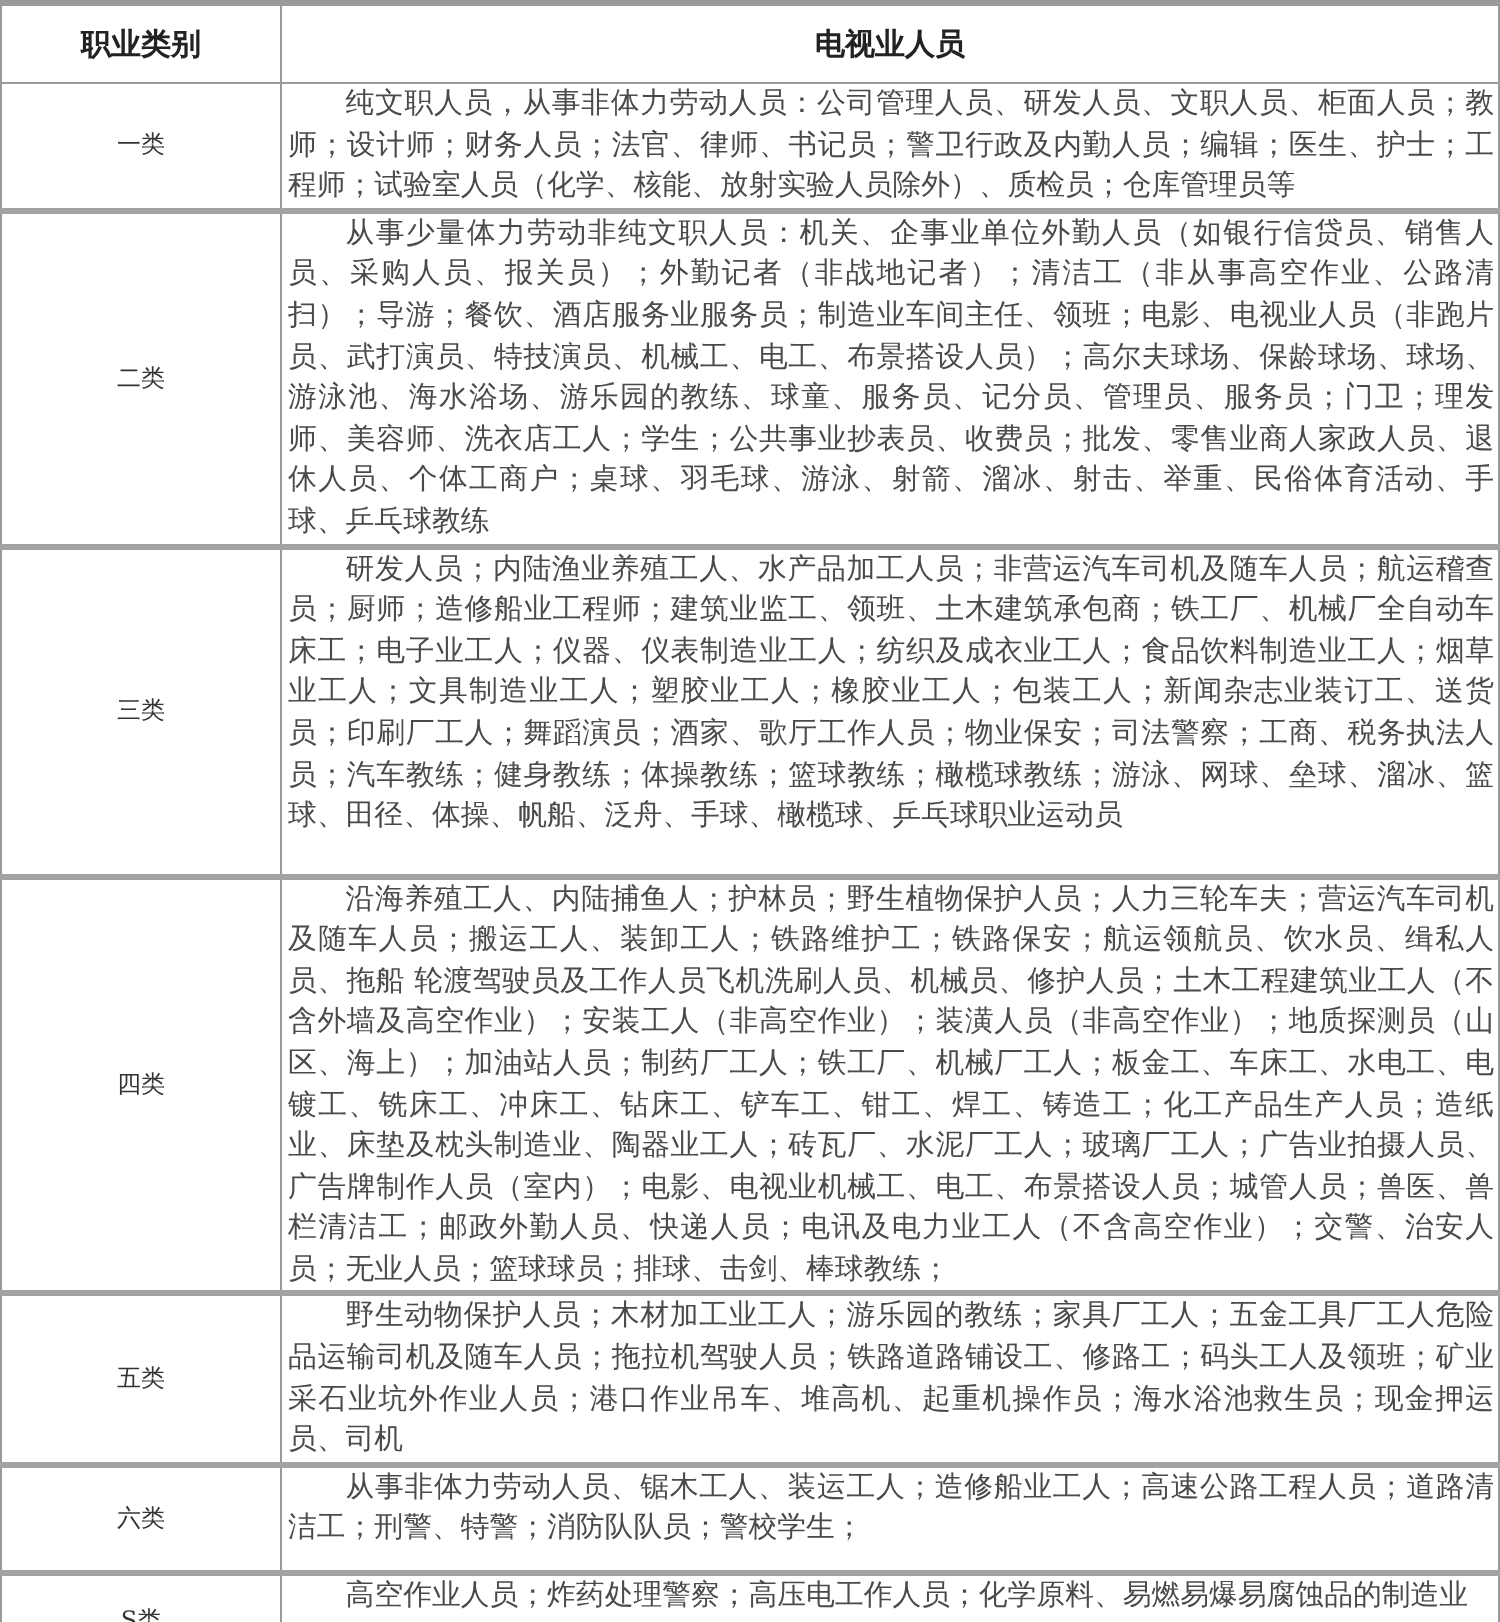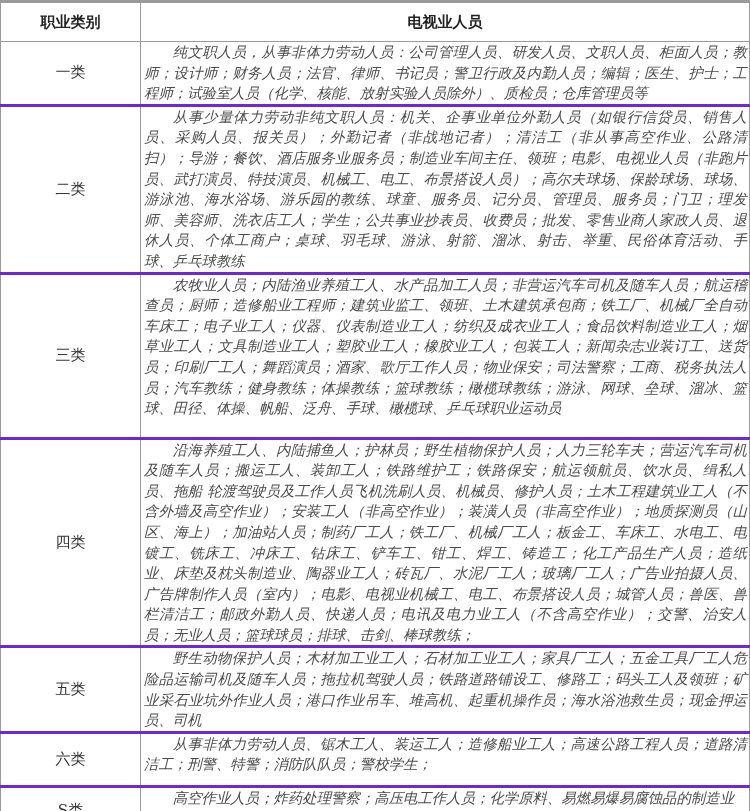--- a/index.html
+++ b/index.html
@@ -10,44 +10,43 @@
     table-layout: fixed;
     font-family: "DejaVu Serif", "Liberation Serif", serif;
     color: #444;
   }
   .doc-table td, .doc-table th {
     border: 1.5px solid #9a9a9a;
     padding: 0;
     vertical-align: middle;
   }
   .doc-table tr.row-top td, .doc-table tr.row-top th { border-top: 3px solid #9a9a9a; }
-  .doc-table tr.sep td { border-top: 3px solid #6d28d9; }
+  .doc-table tr.sep td { border-top: 3px solid #a3a3a3; }
   .col-cat { width: 140px; }
   th.hdr {
     height: 38px;
     font-family: Liberation Mono, monospace;
     font-weight: bold;
     font-size: 15px;
     color: #222;
     text-align: center;
   }
   td.cat {
     text-align: center;
-    font-size: 15px;
+    font-size: 12px;
     color: #333;
   }
   td.desc {
     font-size: 14.4px;
     line-height: 20.6px;
     padding: 0 2px 0 3px;
     text-align: justify;
     text-indent: 2em;
     color: #4a4a4a;
     vertical-align: top;
-    font-style: italic;
   }
 </style>
 </head>
 <body>
 
 <table class="doc-table">
   <colgroup>
     <col class="col-cat">
     <col>
   </colgroup>
@@ -61,29 +60,29 @@
     <tr style="height:61px">
       <td class="cat">一类</td>
       <td class="desc">纯文职人员，从事非体力劳动人员：公司管理人员、研发人员、文职人员、柜面人员；教师；设计师；财务人员；法官、律师、书记员；警卫行政及内勤人员；编辑；医生、护士；工程师；试验室人员（化学、核能、放射实验人员除外）、质检员；仓库管理员等</td>
     </tr>
     <tr class="sep" style="height:167px">
       <td class="cat">二类</td>
       <td class="desc">从事少量体力劳动非纯文职人员：机关、企事业单位外勤人员（如银行信贷员、销售人员、采购人员、报关员）；外勤记者（非战地记者）；清洁工（非从事高空作业、公路清扫）；导游；餐饮、酒店服务业服务员；制造业车间主任、领班；电影、电视业人员（非跑片员、武打演员、特技演员、机械工、电工、布景搭设人员）；高尔夫球场、保龄球场、球场、游泳池、海水浴场、游乐园的教练、球童、服务员、记分员、管理员、服务员；门卫；理发师、美容师、洗衣店工人；学生；公共事业抄表员、收费员；批发、零售业商人家政人员、退休人员、个体工商户；桌球、羽毛球、游泳、射箭、溜冰、射击、举重、民俗体育活动、手球、乒乓球教练</td>
     </tr>
     <tr class="sep" style="height:165px">
       <td class="cat">三类</td>
-      <td class="desc">农牧业人员；内陆渔业养殖工人、水产品加工人员；非营运汽车司机及随车人员；航运稽查员；厨师；造修船业工程师；建筑业监工、领班、土木建筑承包商；铁工厂、机械厂全自动车床工；电子业工人；仪器、仪表制造业工人；纺织及成衣业工人；食品饮料制造业工人；烟草业工人；文具制造业工人；塑胶业工人；橡胶业工人；包装工人；新闻杂志业装订工、送货员；印刷厂工人；舞蹈演员；酒家、歌厅工作人员；物业保安；司法警察；工商、税务执法人员；汽车教练；健身教练；体操教练；篮球教练；橄榄球教练；游泳、网球、垒球、溜冰、篮球、田径、体操、帆船、泛舟、手球、橄榄球、乒乓球职业运动员</td>
+      <td class="desc">研发人员；内陆渔业养殖工人、水产品加工人员；非营运汽车司机及随车人员；航运稽查员；厨师；造修船业工程师；建筑业监工、领班、土木建筑承包商；铁工厂、机械厂全自动车床工；电子业工人；仪器、仪表制造业工人；纺织及成衣业工人；食品饮料制造业工人；烟草业工人；文具制造业工人；塑胶业工人；橡胶业工人；包装工人；新闻杂志业装订工、送货员；印刷厂工人；舞蹈演员；酒家、歌厅工作人员；物业保安；司法警察；工商、税务执法人员；汽车教练；健身教练；体操教练；篮球教练；橄榄球教练；游泳、网球、垒球、溜冰、篮球、田径、体操、帆船、泛舟、手球、橄榄球、乒乓球职业运动员</td>
     </tr>
     <tr class="sep" style="height:206px">
       <td class="cat">四类</td>
       <td class="desc">沿海养殖工人、内陆捕鱼人；护林员；野生植物保护人员；人力三轮车夫；营运汽车司机及随车人员；搬运工人、装卸工人；铁路维护工；铁路保安；航运领航员、饮水员、缉私人员、拖船 轮渡驾驶员及工作人员飞机洗刷人员、机械员、修护人员；土木工程建筑业工人（不含外墙及高空作业）；安装工人（非高空作业）；装潢人员（非高空作业）；地质探测员（山区、海上）；加油站人员；制药厂工人；铁工厂、机械厂工人；板金工、车床工、水电工、电镀工、铣床工、冲床工、钻床工、铲车工、钳工、焊工、铸造工；化工产品生产人员；造纸业、床垫及枕头制造业、陶器业工人；砖瓦厂、水泥厂工人；玻璃厂工人；广告业拍摄人员、广告牌制作人员（室内）；电影、电视业机械工、电工、布景搭设人员；城管人员；兽医、兽栏清洁工；邮政外勤人员、快递人员；电讯及电力业工人（不含高空作业）；交警、治安人员；无业人员；篮球球员；排球、击剑、棒球教练；</td>
     </tr>
     <tr class="sep" style="height:71px">
       <td class="cat">五类</td>
-      <td class="desc">野生动物保护人员；木材加工业工人；石材加工业工人；家具厂工人；五金工具厂工人危险品运输司机及随车人员；拖拉机驾驶人员；铁路道路铺设工、修路工；码头工人及领班；矿业采石业坑外作业人员；港口作业吊车、堆高机、起重机操作员；海水浴池救生员；现金押运员、司机</td>
+      <td class="desc">野生动物保护人员；木材加工业工人；游乐园的教练；家具厂工人；五金工具厂工人危险品运输司机及随车人员；拖拉机驾驶人员；铁路道路铺设工、修路工；码头工人及领班；矿业采石业坑外作业人员；港口作业吊车、堆高机、起重机操作员；海水浴池救生员；现金押运员、司机</td>
     </tr>
     <tr class="sep" style="height:54px">
       <td class="cat">六类</td>
       <td class="desc">从事非体力劳动人员、锯木工人、装运工人；造修船业工人；高速公路工程人员；道路清洁工；刑警、特警；消防队队员；警校学生；</td>
     </tr>
     <tr class="sep" style="height:48px">
       <td class="cat">S类</td>
       <td class="desc">高空作业人员；炸药处理警察；高压电工作人员；化学原料、易燃易爆易腐蚀品的制造业</td>
     </tr>
   </tbody>

